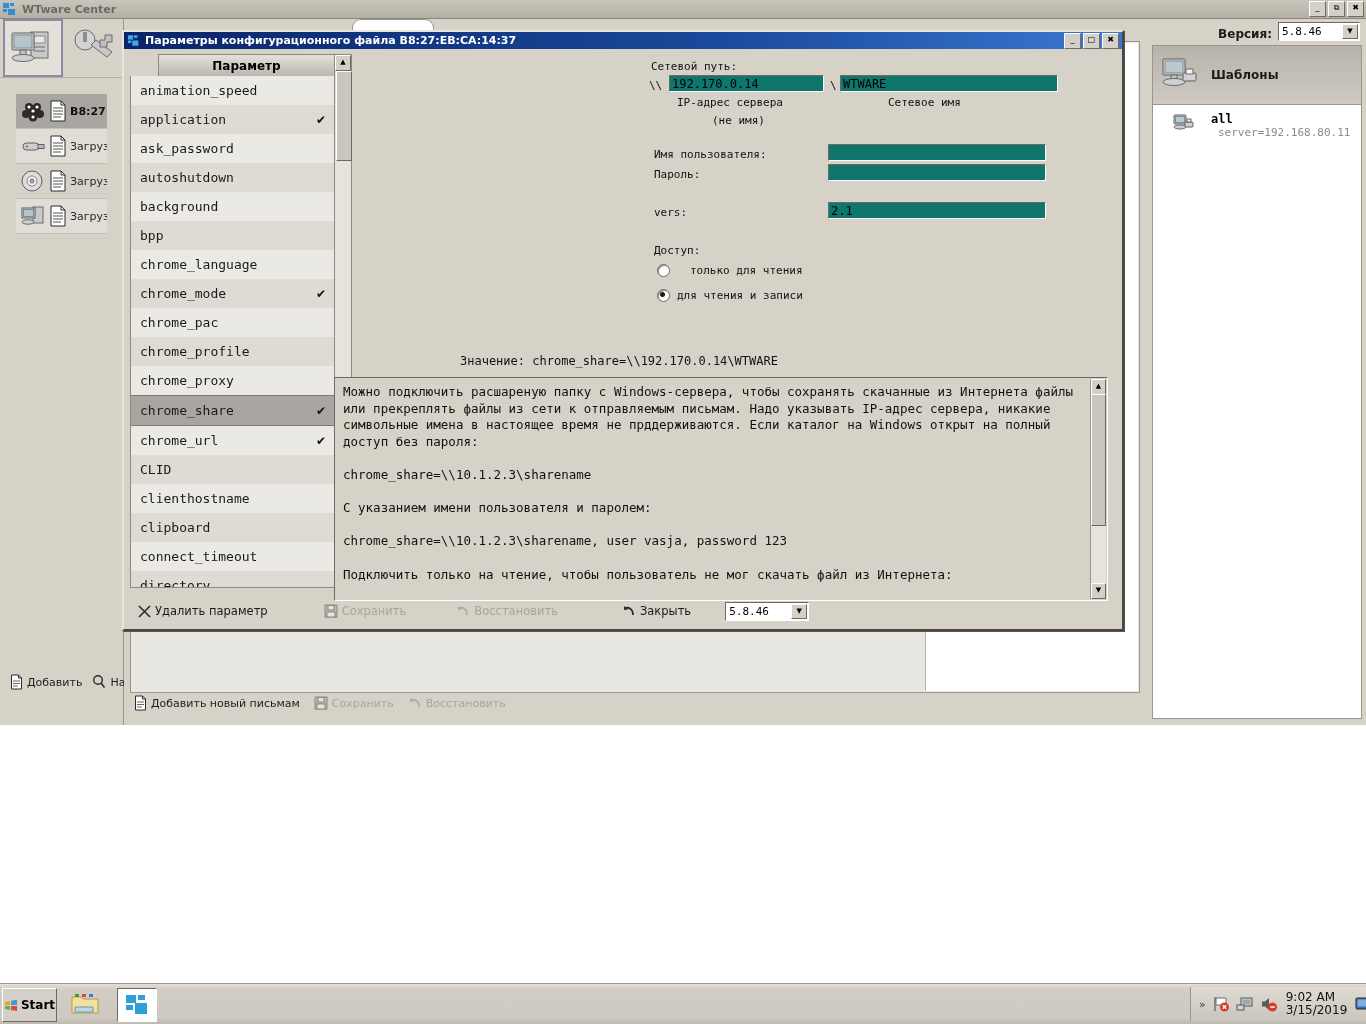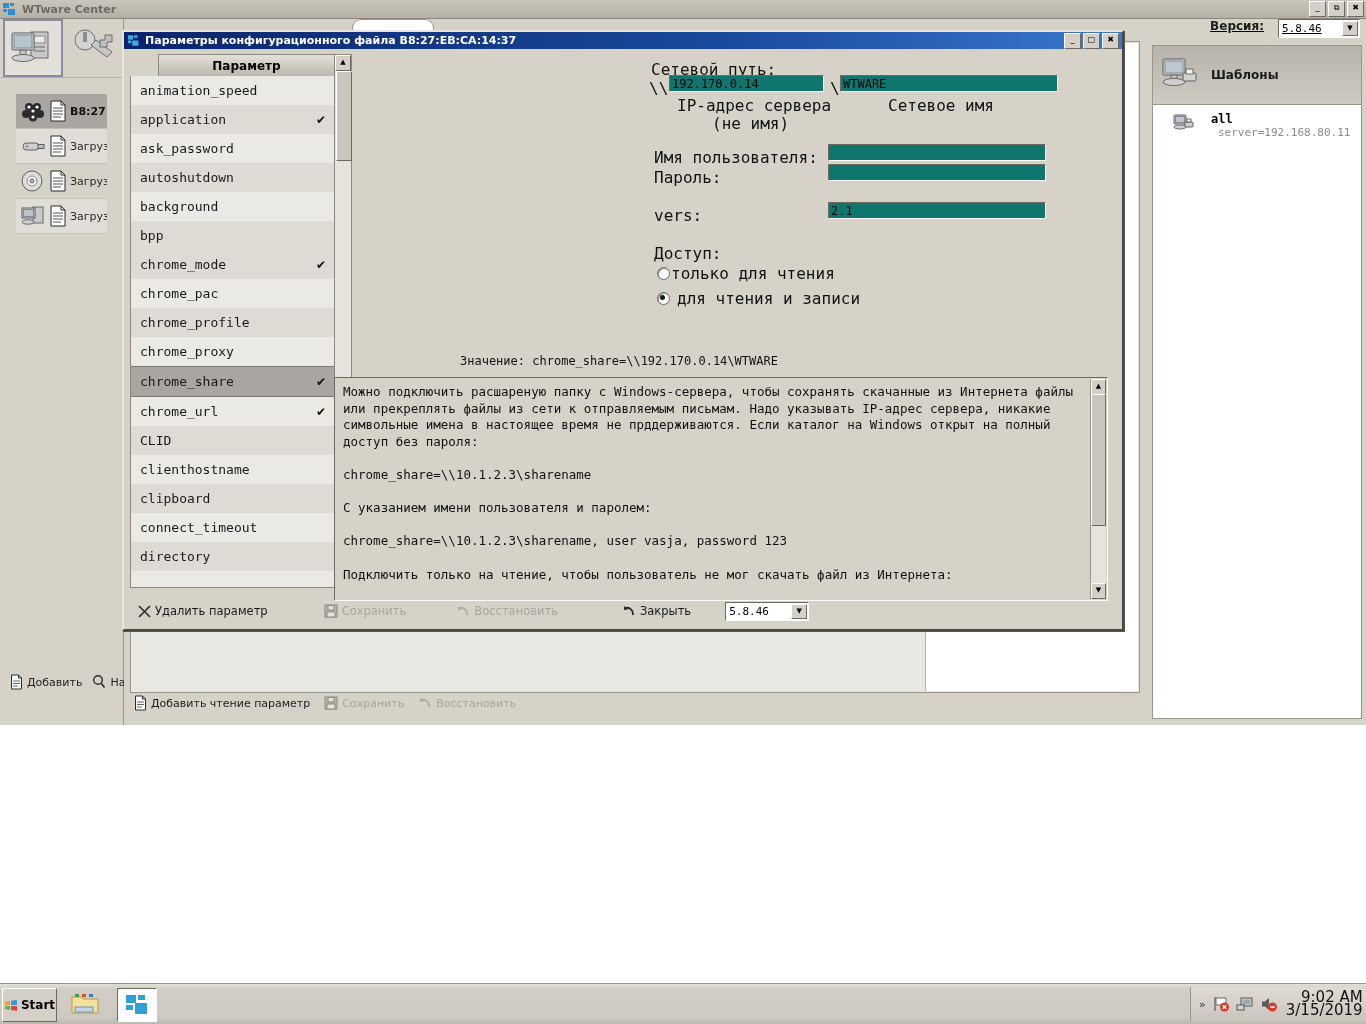--- a/index.html
+++ b/index.html
@@ -68,21 +68,21 @@
     background:#e9e7e2;border:1px solid #9a968d;
   }
   .center-panel-right{position:absolute;right:1px;top:1px;width:212px;height:648px;background:#ffffff;border-left:1px solid #b9b5ac;}
   .center-bottom{
     position:absolute;left:4px;bottom:8px;height:28px;display:flex;align-items:center;gap:14px;
     font-family:"DejaVu Sans", sans-serif;font-size:11px;color:#222;padding-left:6px;
   }
 
   
   .rightpanel{position:absolute;left:1147px;top:19px;width:219px;height:706px;background:#d6d2c8;}
-  .version-row{height:22px;display:flex;align-items:flex-start;justify-content:flex-end;gap:14px;padding-right:6px;text-decoration:underline;}
+  .version-row{height:22px;display:flex;align-items:flex-end;justify-content:flex-end;gap:6px;padding-right:6px;}
   .version-lbl{font-family:"DejaVu Sans", sans-serif;font-size:12px;font-weight:bold;color:#1b1b1b;}
   .combo{
     width:80px;height:17px;background:#ffffff;border:1px solid;
     border-color:#6e6a62 #ffffff #ffffff #6e6a62;
     display:flex;align-items:center;position:relative;cursor:pointer;
   }
   .combo .val{font-size:11px;padding-left:3px;color:#000;font-family:"DejaVu Sans Mono",monospace;}
   .combo .arrow{
     position:absolute;right:1px;top:1px;width:14px;height:13px;background:#d4d0c8;
     border:1px solid;border-color:#ffffff #6e6a62 #6e6a62 #ffffff;
@@ -144,21 +144,21 @@
   }
   .vsbtn{
     width:14px;height:14px;background:#d4d0c8;border:1px solid;
     border-color:#ffffff #6e6a62 #6e6a62 #ffffff;text-align:center;font-size:7px;line-height:12px;
     font-family:"DejaVu Sans",sans-serif;cursor:pointer;color:#000;
   }
   .vsthumb{position:absolute;left:1px;top:16px;width:14px;height:88px;background:#cac6bd;border:1px solid;border-color:#ffffff #6e6a62 #6e6a62 #ffffff;cursor:pointer;}
 
   
   .form{position:absolute;left:228px;top:5px;width:762px;height:255px;}
-  .f-lbl{font-family:"DejaVu Sans Mono",monospace;font-size:16px;color:#111;}
+  .f-lbl{font-family:"DejaVu Sans Mono",monospace;font-size:11px;color:#111;}
   .tin{
     background:#0f766e;border:1px solid;border-color:#6e6a62 #ffffff #ffffff #6e6a62;
     font-family:"DejaVu Sans Mono",monospace;font-size:12px;color:#000;
     padding:1px 2px;box-sizing:border-box;height:17px;line-height:15px;
   }
   .radio{
     width:11px;height:11px;border-radius:50%;
     background:#ffffff;border:1px solid #6e6a62;box-shadow:inset 1px 1px 0 #8f8b83;
     display:inline-block;position:relative;vertical-align:middle;cursor:pointer;
   }
@@ -201,21 +201,21 @@
   }
   .startbtn span{font-family:"DejaVu Sans",sans-serif;font-size:12px;font-weight:bold;color:#000;}
   .qbtn{position:absolute;top:4px;width:38px;height:32px;display:flex;align-items:center;justify-content:center;cursor:pointer;}
   .qbtn.active{background:#ffffff;border:1px solid;border-color:#6e6a62 #ffffff #ffffff #6e6a62;}
   .tray{
     position:absolute;right:0;top:3px;width:176px;height:34px;
     display:flex;align-items:center;gap:6px;padding-left:8px;box-sizing:border-box;
     border-left:1px solid #9a968d;background:linear-gradient(to bottom,#e0dcd4,#c9c5bc);
   }
   .clock{
-    font-family:"DejaVu Sans",sans-serif;font-size:15px;color:#111;text-align:right;line-height:13px;margin-left:2px;
+    font-family:"DejaVu Sans",sans-serif;font-size:12px;color:#111;text-align:left;line-height:13px;margin-left:2px;
   }
   svg{display:block;}
 </style>
 </head>
 <body>
 
 <div class="root">
 
   <div class="app-window">
 
@@ -387,21 +387,21 @@
         <div class="tbbtn">
           <span>
             <svg width="13" height="16" viewBox="0 0 13 16">
               <path d="M1.5 1 h7 l3 3 v11 h-10 z" fill="#ffffff" stroke="#2b2b2b"></path>
               <path d="M8.5 1 v3 h3" fill="none" stroke="#2b2b2b"></path>
               <g stroke="#666">
                   <path d="M3 7h7M3 9.5h7M3 12h5"></path>
                 </g>
             </svg>
           </span>
-          <span>Добавить чтение параметр</span>
+          <span>Добавить новый письмам</span>
         </div>
         <div class="tbbtn disabled">
           <span>
             <svg width="14" height="14" viewBox="0 0 14 14">
               <rect x="1" y="1" width="12" height="12" fill="#b9b5ac" stroke="#8d8981"></rect>
               <rect x="4" y="1.5" width="6" height="4.5" fill="#e6e3dc" stroke="#8d8981"></rect>
               <rect x="3" y="8" width="8" height="5" fill="#e6e3dc" stroke="#8d8981"></rect>
             </svg>
           </span>
           <span>Сохранить</span>
@@ -494,20 +494,23 @@
             </div>
             <div class="prow alt">
               <span>autoshutdown</span>
             </div>
             <div class="prow">
               <span>background</span>
             </div>
             <div class="prow alt">
               <span>bpp</span>
             </div>
+            <div class="prow">
+              <span>chrome_language</span>
+            </div>
             <div class="prow alt">
               <span>chrome_mode</span>
               <span class="chk">✔</span>
             </div>
             <div class="prow">
               <span>chrome_pac</span>
             </div>
             <div class="prow alt">
               <span>chrome_profile</span>
             </div>
@@ -561,21 +564,21 @@
         <div class="tin" style="position:absolute;left:476px;top:90px;width:218px;"></div>
 
         <div style="position:absolute;left:302px;top:114px;" class="f-lbl">Пароль:</div>
         <div class="tin" style="position:absolute;left:476px;top:110px;width:218px;"></div>
 
         <div style="position:absolute;left:302px;top:152px;" class="f-lbl">vers:</div>
         <div class="tin" style="position:absolute;left:476px;top:148px;width:218px;">2.1</div>
 
         <div style="position:absolute;left:302px;top:190px;" class="f-lbl">Доступ:</div>
 
-        <div style="position:absolute;left:305px;top:210px;display:flex;align-items:center;gap:1px;">
+        <div style="position:absolute;left:305px;top:210px;display:flex;align-items:center;gap:20px;">
           <span class="radio"></span>
           <span class="f-lbl">только для чтения</span>
         </div>
         <div style="position:absolute;left:305px;top:235px;display:flex;align-items:center;gap:7px;">
           <span class="radio on"></span>
           <span class="f-lbl">для чтения и записи</span>
         </div>
       </div>
 
       <div class="value-line">

